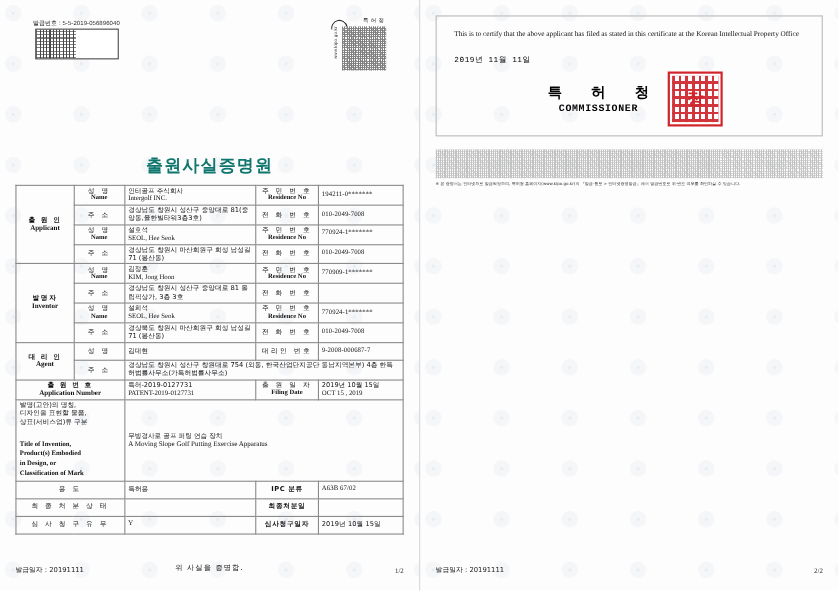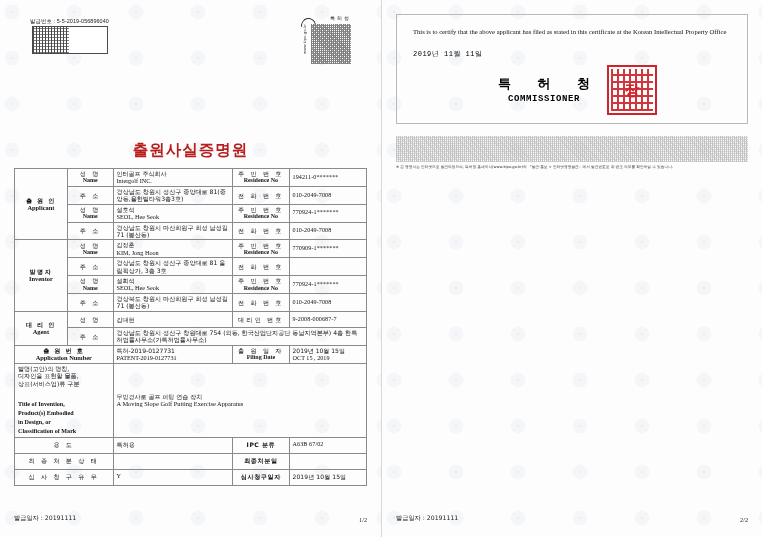--- a/index.html
+++ b/index.html
@@ -69,21 +69,21 @@
     writing-mode:vertical-rl;transform:rotate(180deg);
     font-family:"Liberation Sans", sans-serif;letter-spacing:.2px;
   }
   .emblem .swoosh{
     position:absolute;left:0px;top:4px;width:13px;height:13px;
     border:1.4px solid #333;border-radius:50%;
     border-right-color:transparent;border-bottom-color:transparent;
     transform:rotate(35deg);
   }
   .title-ko{
-    text-align:center;font-size:15.5px;font-weight:bold;color:#b91c1c;
+    text-align:center;font-size:15.5px;font-weight:bold;color:#0f766e;
     font-family:"DejaVu Sans", sans-serif;letter-spacing:1px;
     margin-top:44px;
   }
   .title-en{
     text-align:center;font-size:12.5px;font-weight:bold;color:#000;
     font-family:"Liberation Serif", serif;letter-spacing:.3px;margin-top:2px;
   }
 
   
   table.main{
@@ -406,20 +406,21 @@
 
         <tr>
           <td class="lbl-k" colspan="2">심 사 청 구 유 무</td>
           <td class="val">Y</td>
           <td class="lbl-k" style="font-weight:bold;letter-spacing:.6px;">심사청구일자</td>
           <td class="num" style="font-family:'DejaVu Sans',sans-serif;font-size:6px;">2019년 10월 15일</td>
         </tr>
       </tbody>
     </table>
 
+    <div class="cert-line">위 사실을 증명함.</div>
   </div>
 
   <div class="footer">
     <span class="ko">발급일자 : 20191111</span>
     <span>1/2</span>
   </div>
 </div>
 
 <div class="page" id="page-right">
   <div class="watermark"></div>

